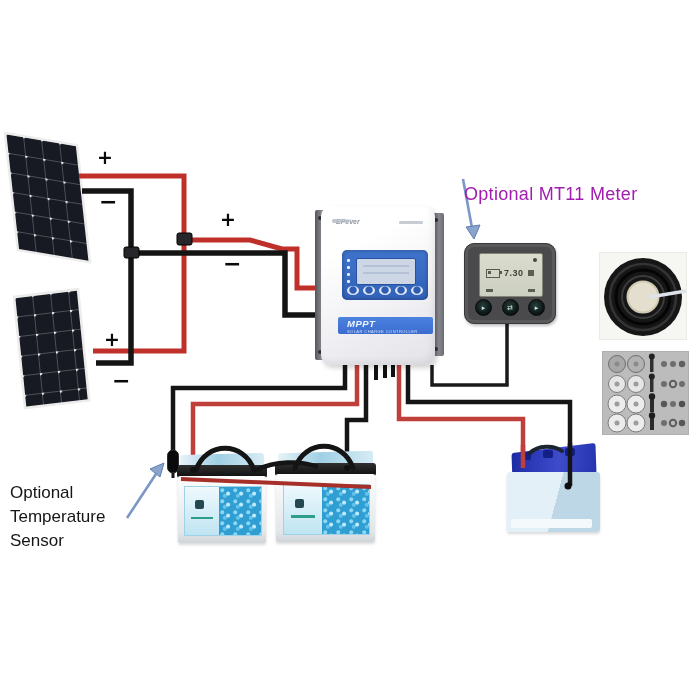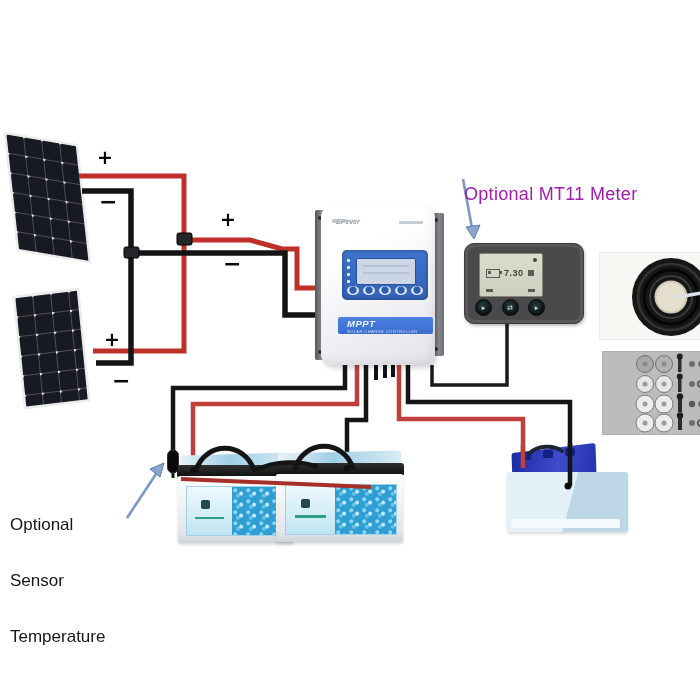--- a/index.html
+++ b/index.html
@@ -1,27 +1,27 @@
 <!DOCTYPE html>
 <html><head>
 <meta charset="utf-8">
 <style>
   html,body{margin:0;padding:0;background:#fff;}
   .canvas{position:relative;width:700px;height:700px;background:#fff;overflow:hidden;
           font-family:"Liberation Sans",sans-serif;filter:blur(0.25px);}
   svg.layer{position:absolute;left:0;top:0;}
   .under{z-index:1;}
-  .comp{position:absolute;z-index:2;padding-left:28px;}
+  .comp{position:absolute;z-index:2;}
   .over{z-index:3;}
   .txt{position:absolute;z-index:4;color:#111;}
 
   
   .lbl-meter{left:464px;top:184px;font-size:18px;letter-spacing:.3px;color:#a21caf;}
   .lbl-temp{left:10px;top:481px;font-size:17px;line-height:1.42;color:#161616;}
-  .lbl-temp span{display:block;margin-top:32px;}
+  .lbl-temp span{display:block;}
   .pm{position:absolute;z-index:4;font-weight:700;color:#0a0a0a;font-family:"DejaVu Sans",sans-serif;line-height:1;}
   .plus{font-size:19px;}
   .minus{font-size:22px;}
 
   
   .controller{left:314px;top:204px;width:131px;height:162px;}
   .rail{position:absolute;background:linear-gradient(90deg,#55555b,#8a8a92 60%,#6b6b72);border-radius:2px;}
   .rail.l{left:1px;top:6px;width:11px;height:150px;}
   .rail.r{left:117px;top:9px;width:13px;height:143px;}
   .rail .hole{position:absolute;left:3px;width:4px;height:4px;border-radius:50%;background:#2e2e33;}
@@ -301,22 +301,22 @@
     </g>
     <g>
       <path d="M127 518 L156 474" stroke="#7b97c6" stroke-width="2.6" fill="none"></path>
       <polygon points="164,463 160,477 150,469" fill="#8aa4cc" stroke="#5f7fae" stroke-width="1"></polygon>
     </g>
   </svg>
 
   <div class="txt lbl-meter">Optional MT11 Meter</div>
   <div class="txt lbl-temp">
     <span>Optional</span>
+    <span>Temperature</span>
     <span>Sensor</span>
-    <span>Temperature</span>
   </div>
 
   <span class="pm plus" style="left:97px;top:148px">+</span>
   <span class="pm minus" style="left:99px;top:191px">−</span>
   <span class="pm plus" style="left:220px;top:210px">+</span>
   <span class="pm minus" style="left:223px;top:253px">−</span>
   <span class="pm plus" style="left:104px;top:330px">+</span>
   <span class="pm minus" style="left:112px;top:370px">−</span>
 
 </div>

